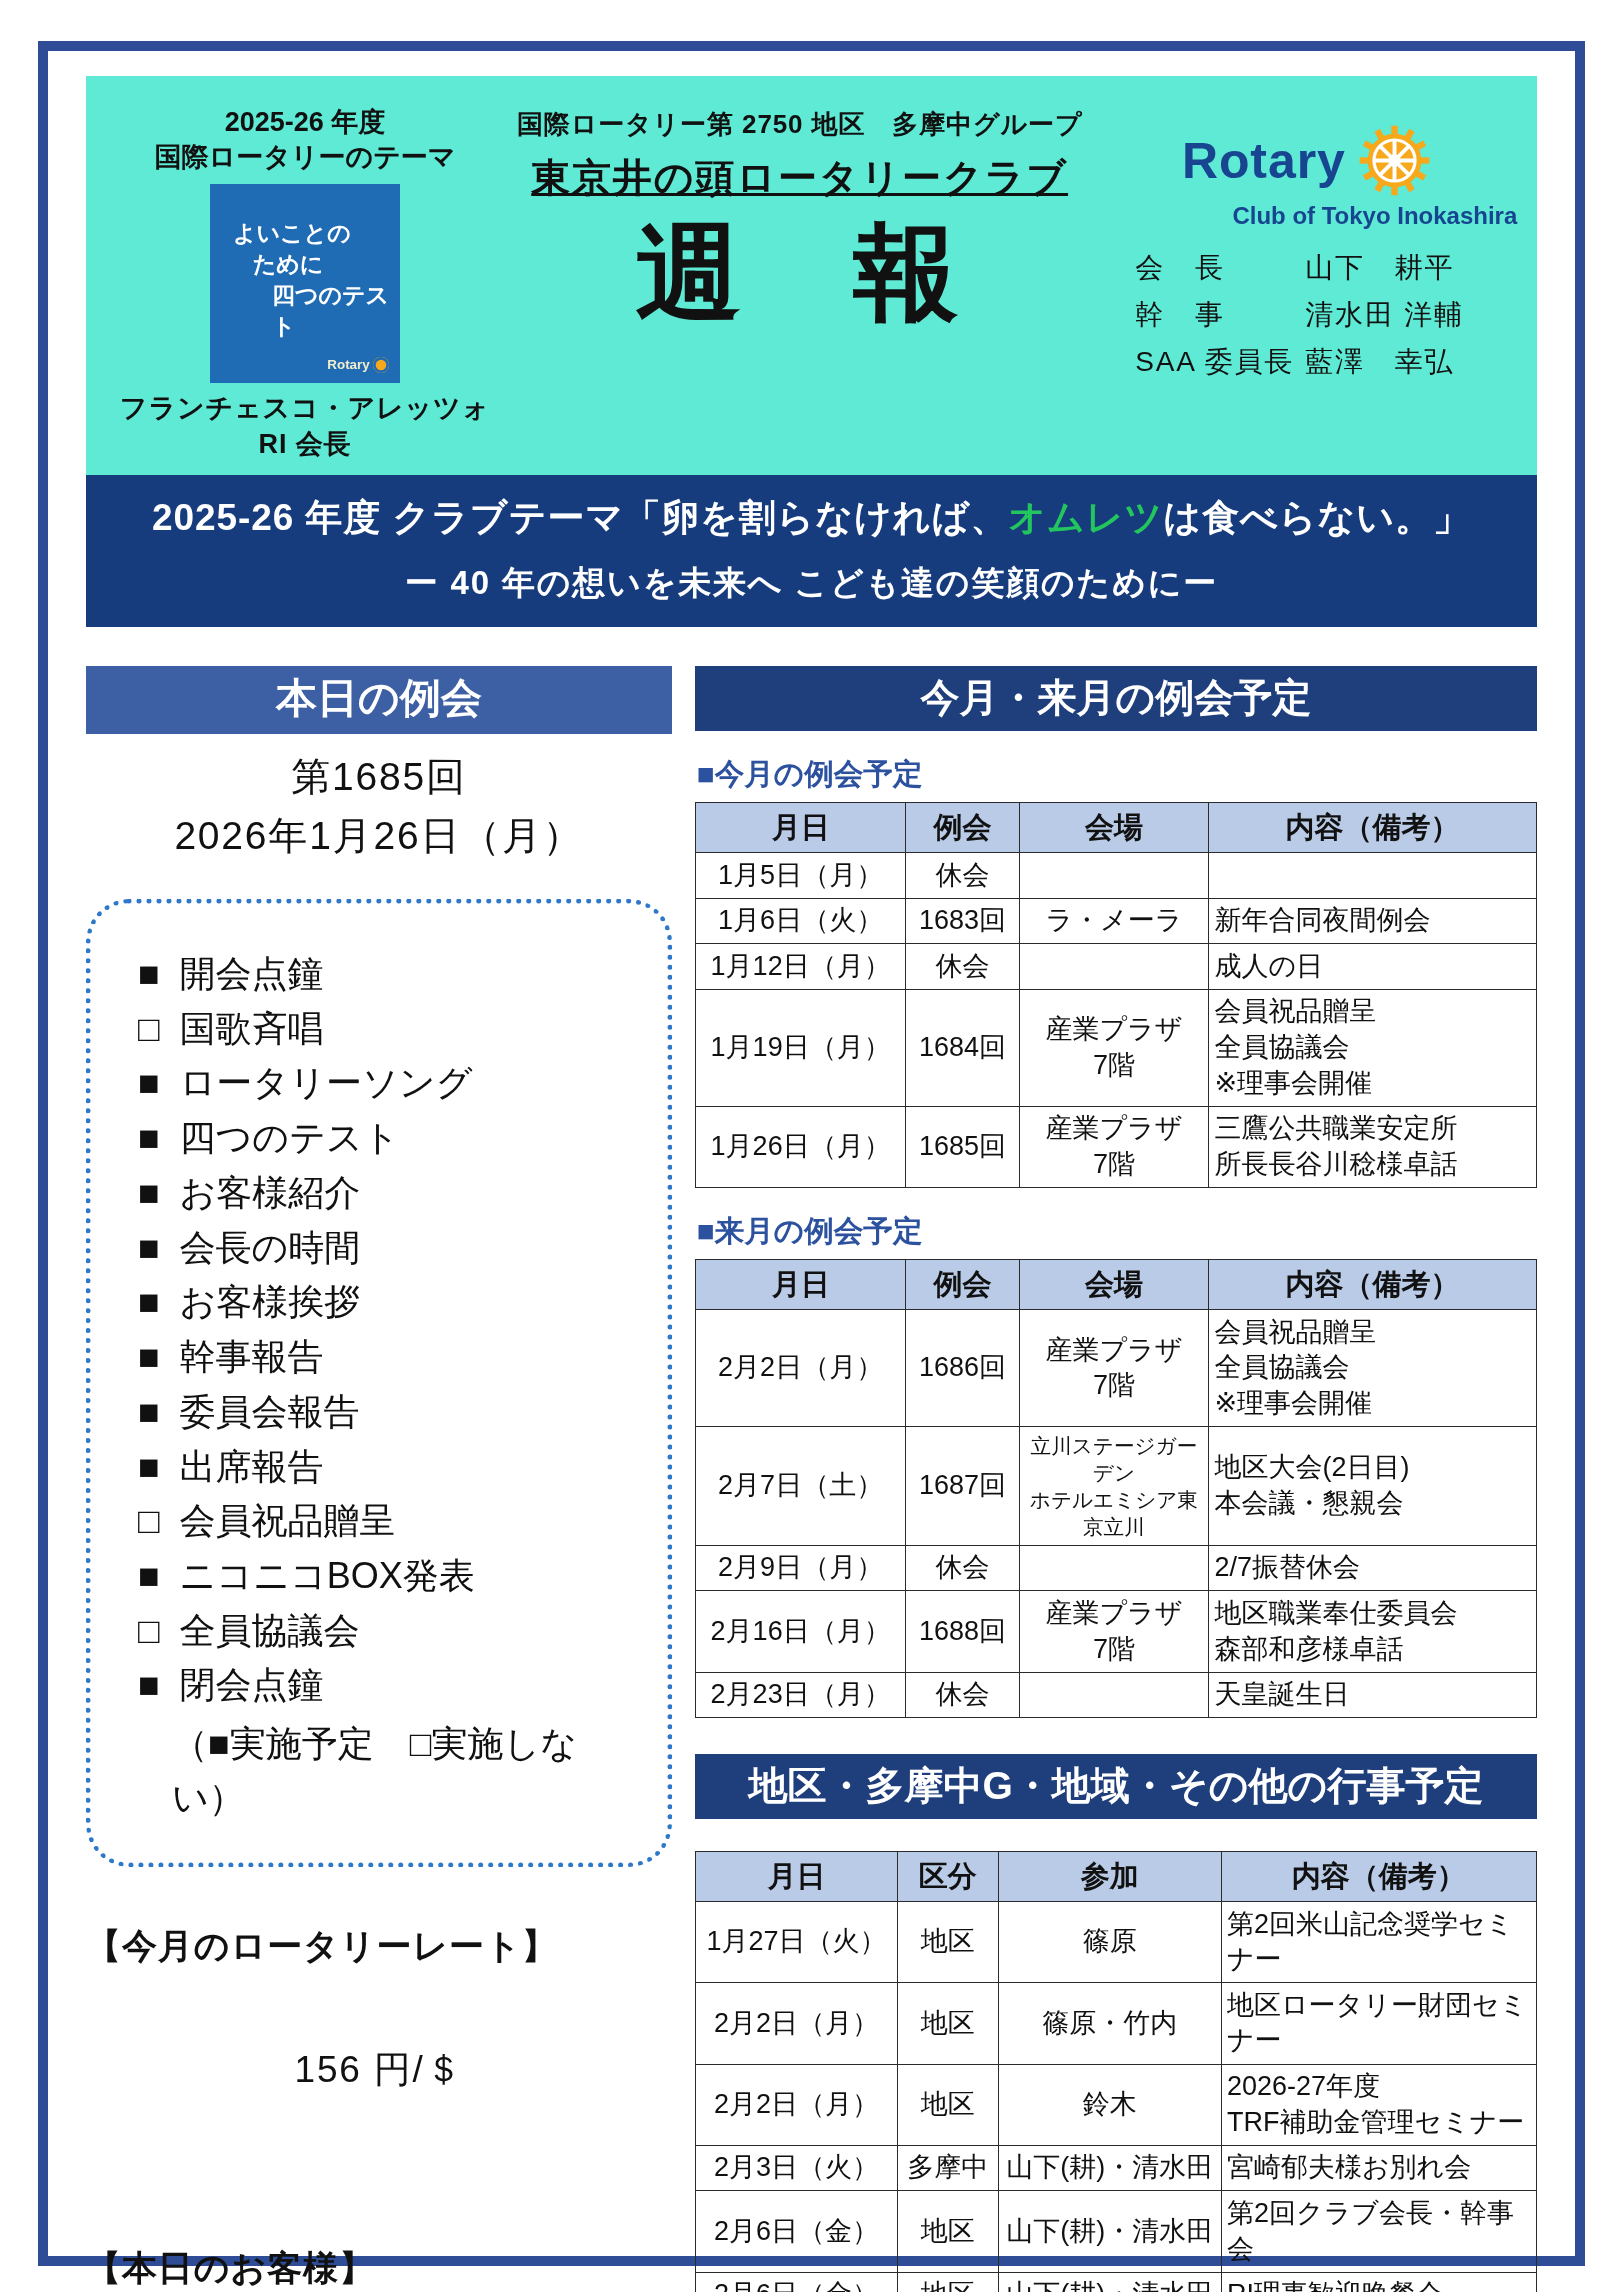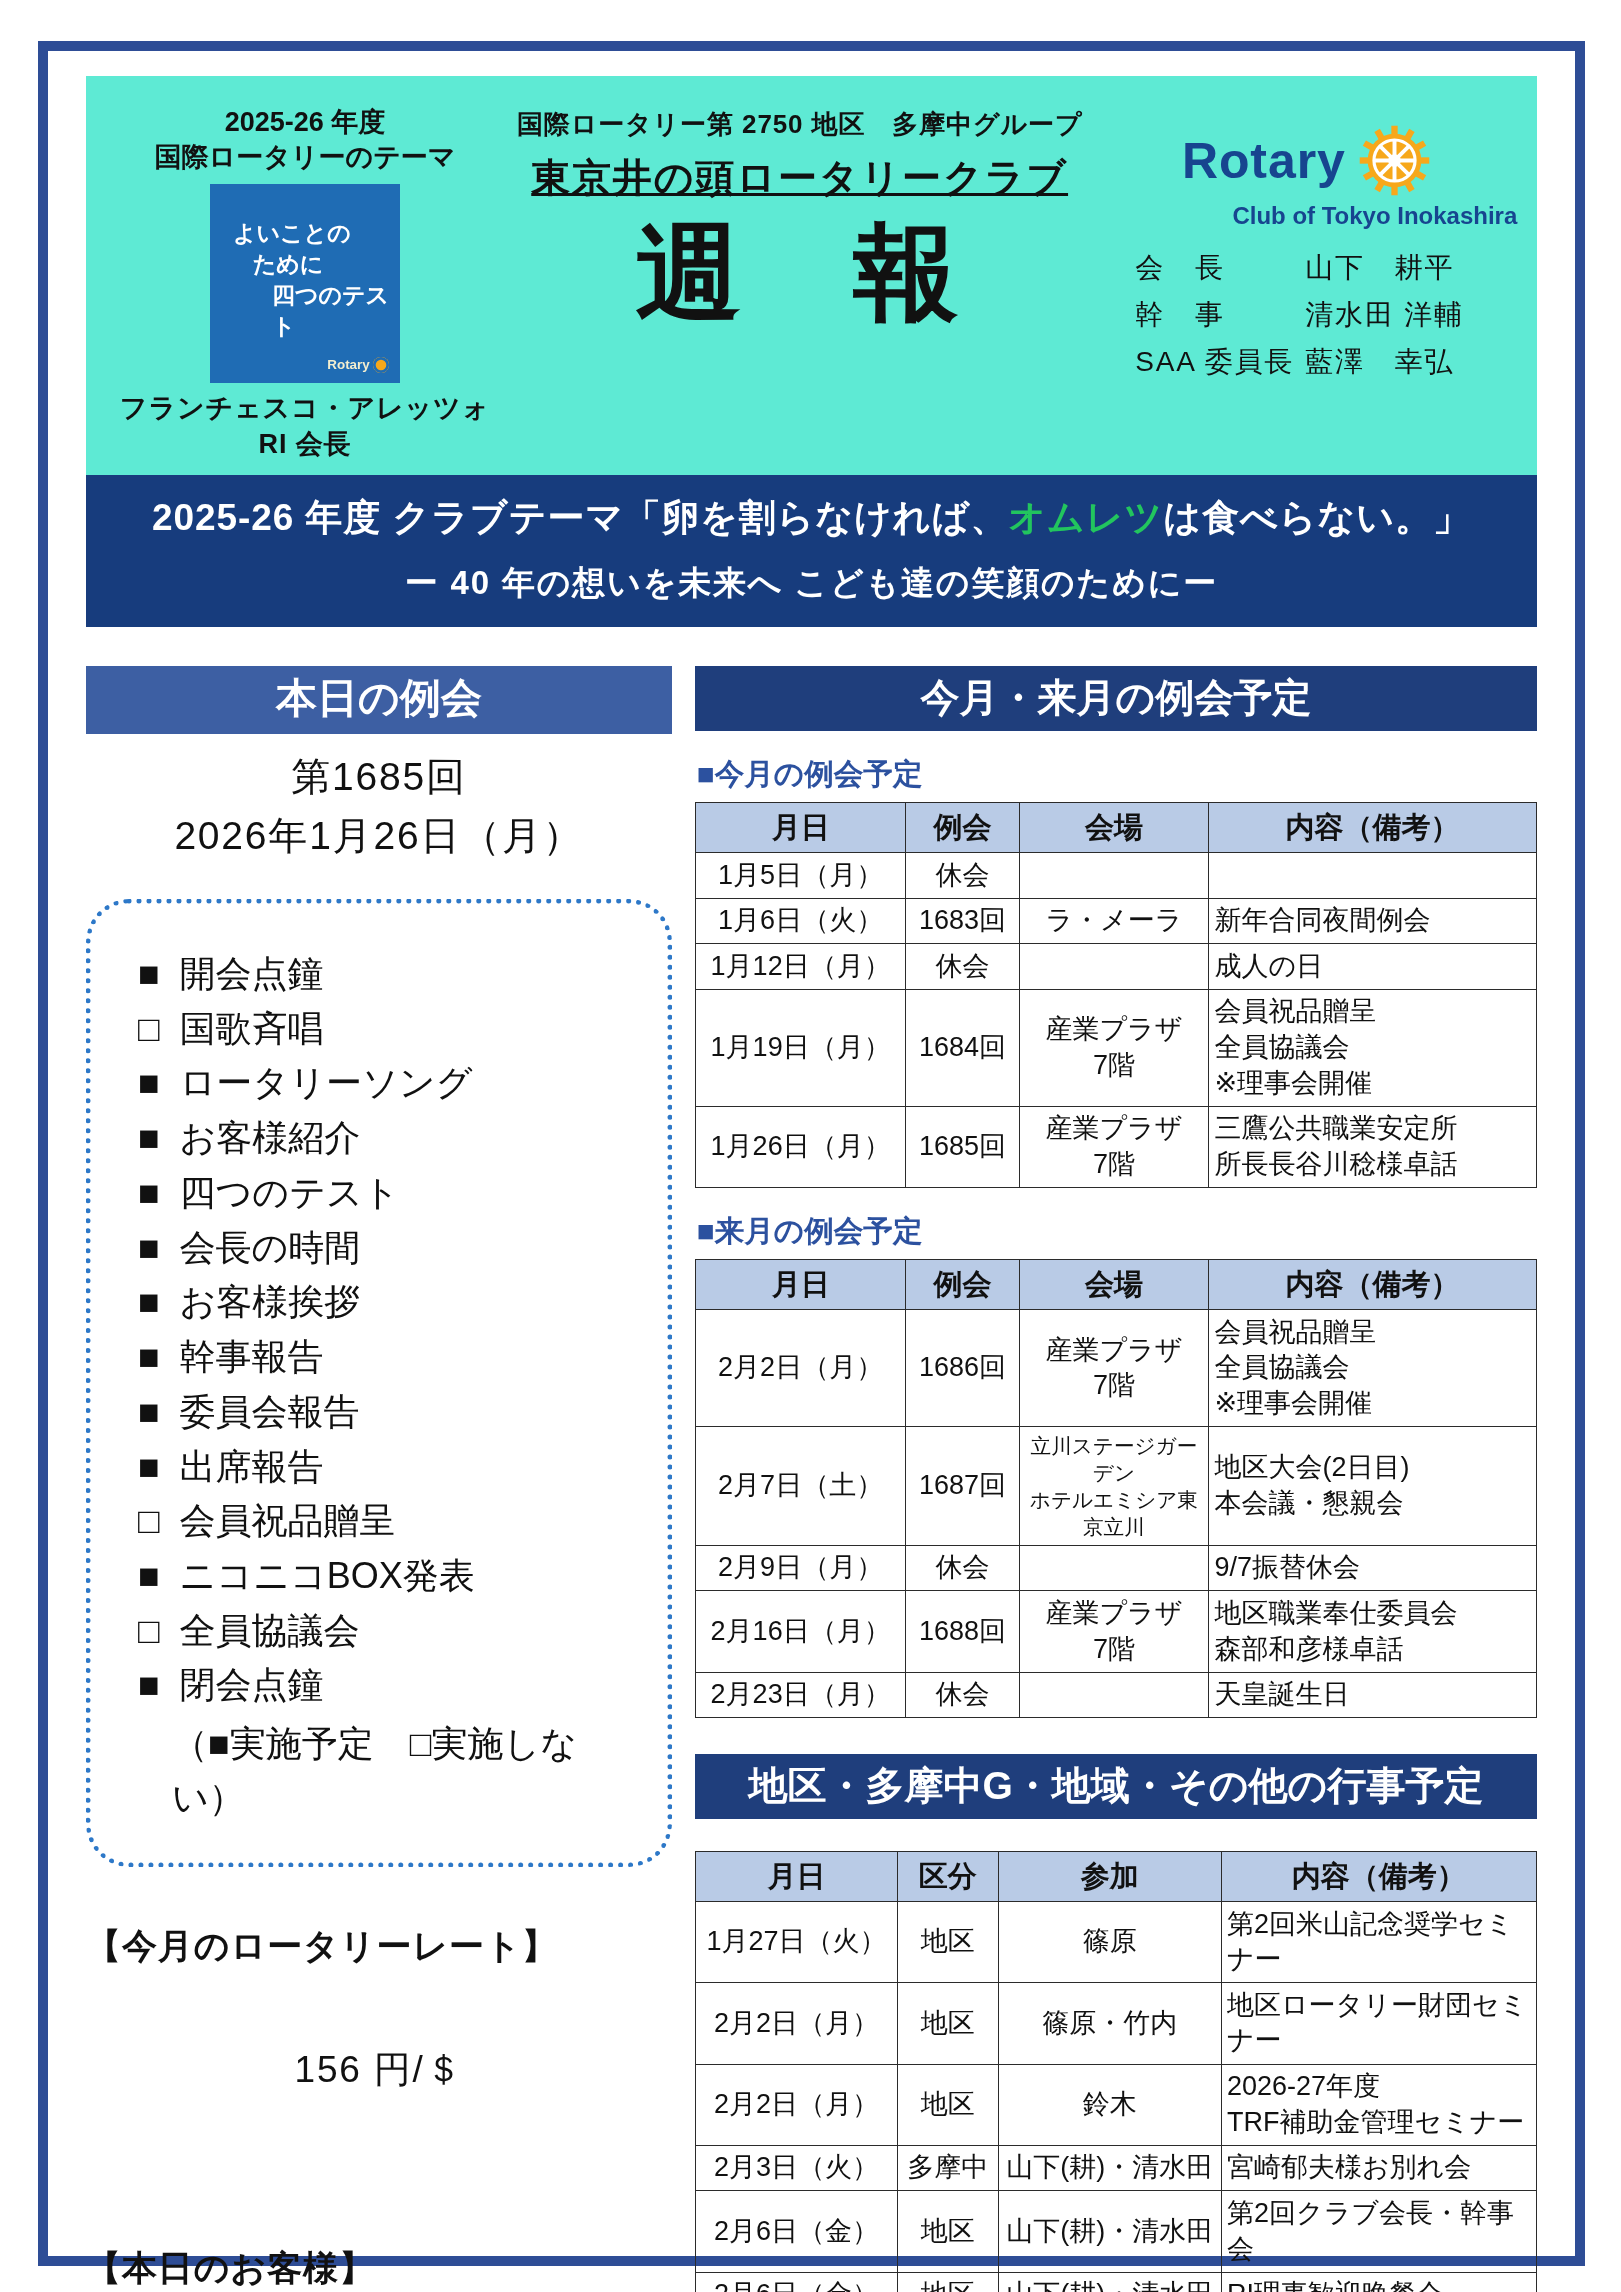--- a/index.html
+++ b/index.html
@@ -166,22 +166,22 @@
     <div class="col-left">
       <div class="banner light">本日の例会</div>
       <div class="meeting-no">第1685回</div>
       <div class="meeting-date">2026年1月26日（月）</div>
 
       <div class="checklist">
         <div>
             <div class="check-item"><span class="box">■</span><span>開会点鐘</span></div>
             <div class="check-item"><span class="box">□</span><span>国歌斉唱</span></div>
             <div class="check-item"><span class="box">■</span><span>ロータリーソング</span></div>
+            <div class="check-item"><span class="box">■</span><span>四つのテスト</span></div>
             <div class="check-item"><span class="box">■</span><span>お客様紹介</span></div>
-            <div class="check-item"><span class="box">■</span><span>四つのテスト</span></div>
             <div class="check-item"><span class="box">■</span><span>会長の時間</span></div>
             <div class="check-item"><span class="box">■</span><span>お客様挨拶</span></div>
             <div class="check-item"><span class="box">■</span><span>幹事報告</span></div>
             <div class="check-item"><span class="box">■</span><span>委員会報告</span></div>
             <div class="check-item"><span class="box">■</span><span>出席報告</span></div>
             <div class="check-item"><span class="box">□</span><span>会員祝品贈呈</span></div>
             <div class="check-item"><span class="box">■</span><span>ニコニコBOX発表</span></div>
             <div class="check-item"><span class="box">□</span><span>全員協議会</span></div>
             <div class="check-item"><span class="box">■</span><span>閉会点鐘</span></div>
           </div>
@@ -273,21 +273,21 @@
               <td class="c1">1687回</td>
               <td class="c2 small">立川ステージガーデン
 ホテルエミシア東京立川</td>
               <td class="c3">地区大会(2日目)
 本会議・懇親会</td>
             </tr>
             <tr>
               <td class="c0">2月9日（月）</td>
               <td class="c1">休会</td>
               <td class="c2"></td>
-              <td class="c3">9/7振替休会</td>
+              <td class="c3">2/7振替休会</td>
             </tr>
             <tr>
               <td class="c0">2月16日（月）</td>
               <td class="c1">1688回</td>
               <td class="c2">産業プラザ
 7階</td>
               <td class="c3">地区職業奉仕委員会
 森部和彦様卓話</td>
             </tr>
             <tr>

